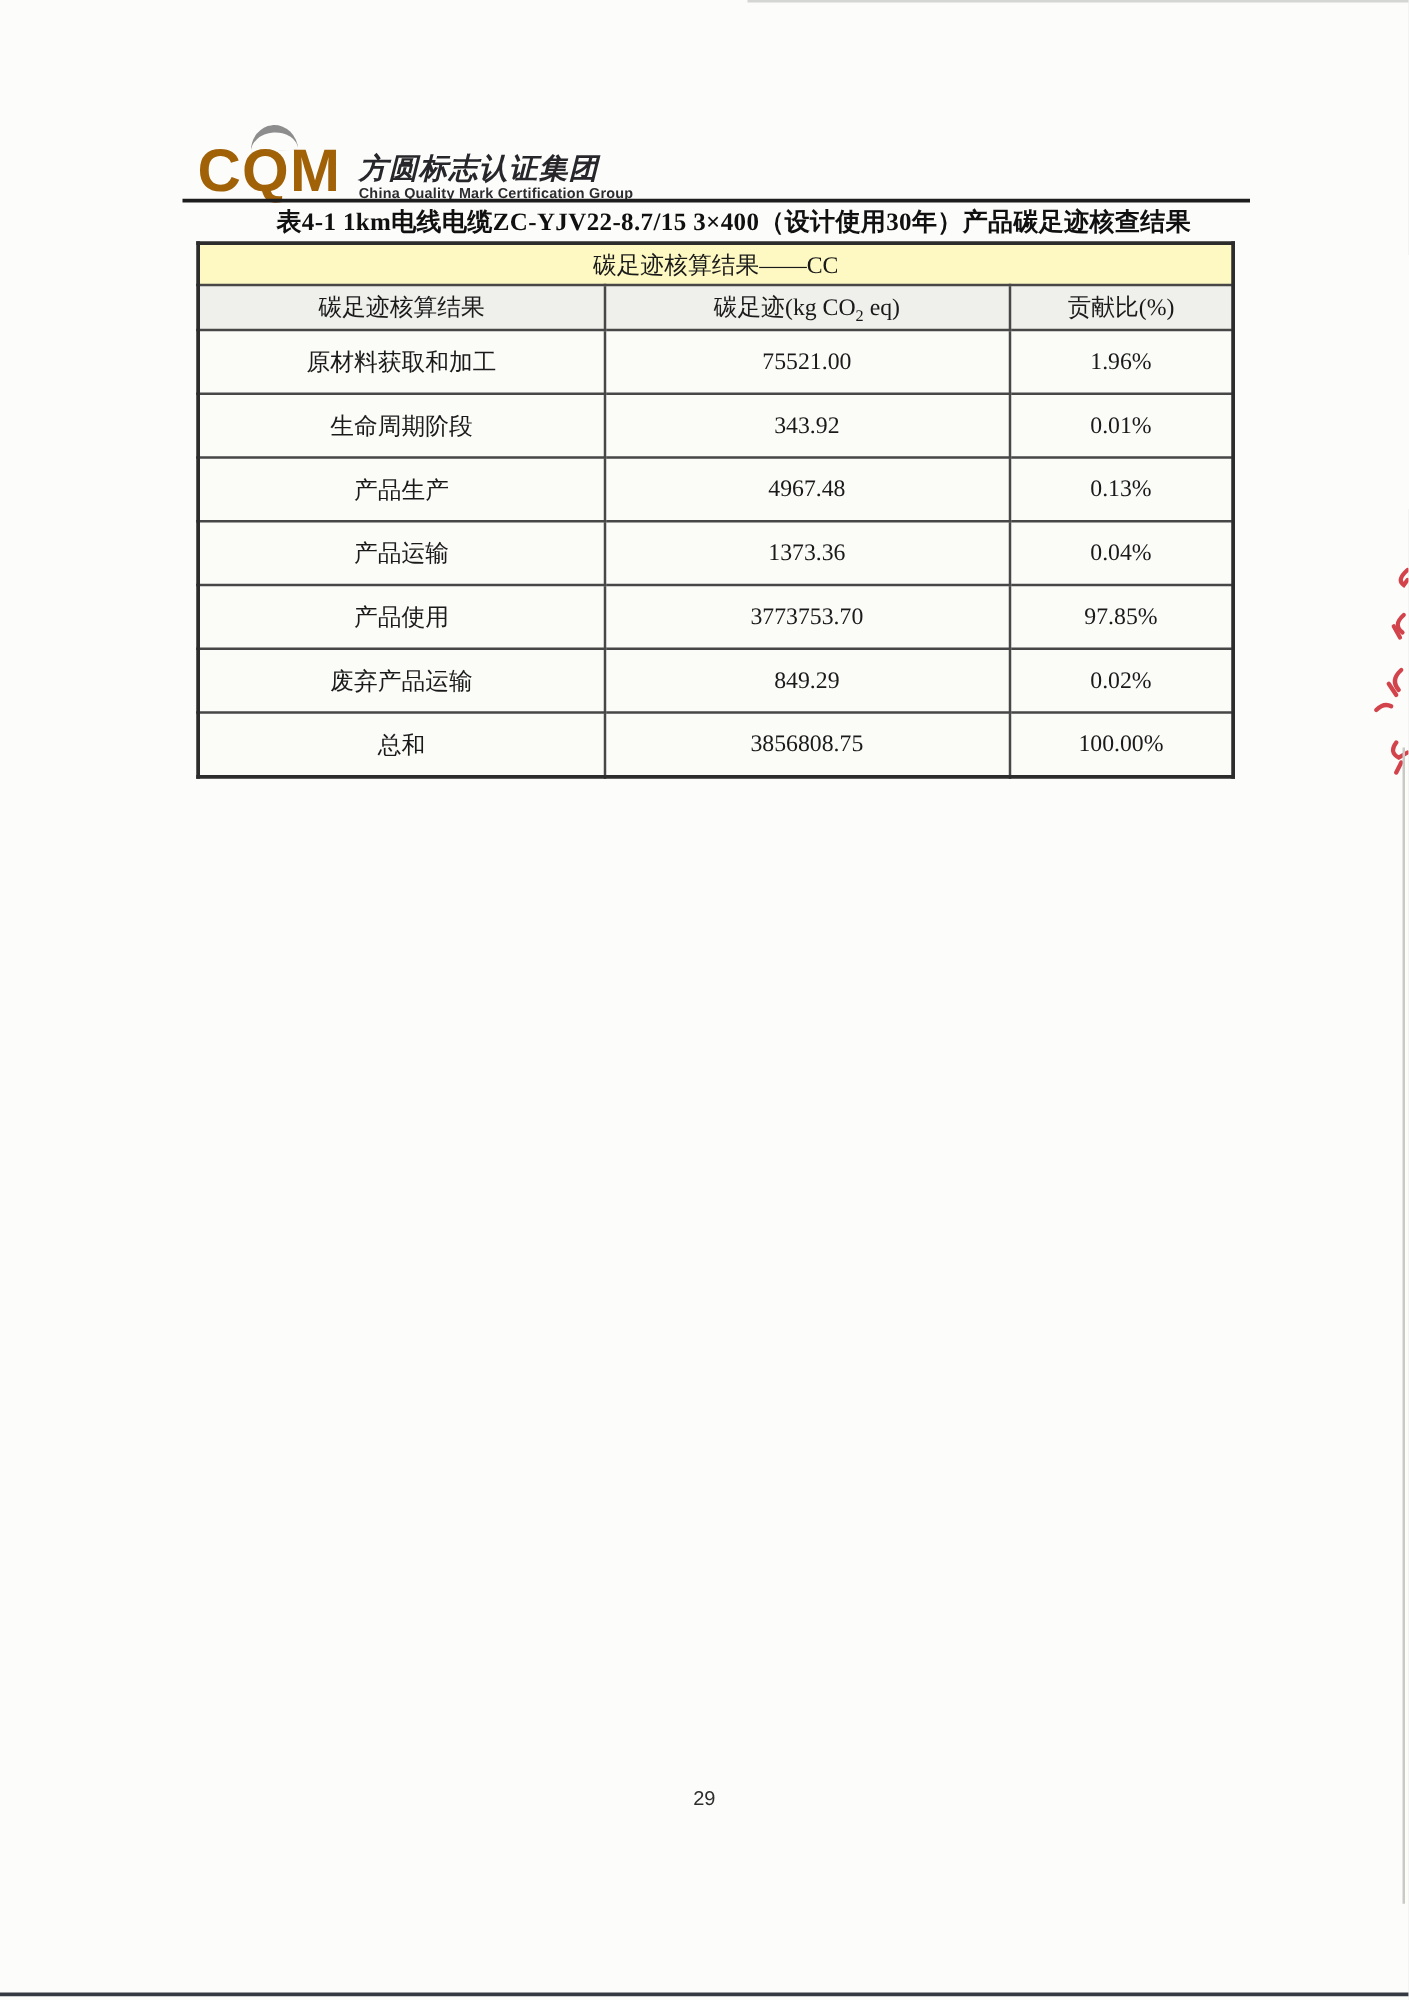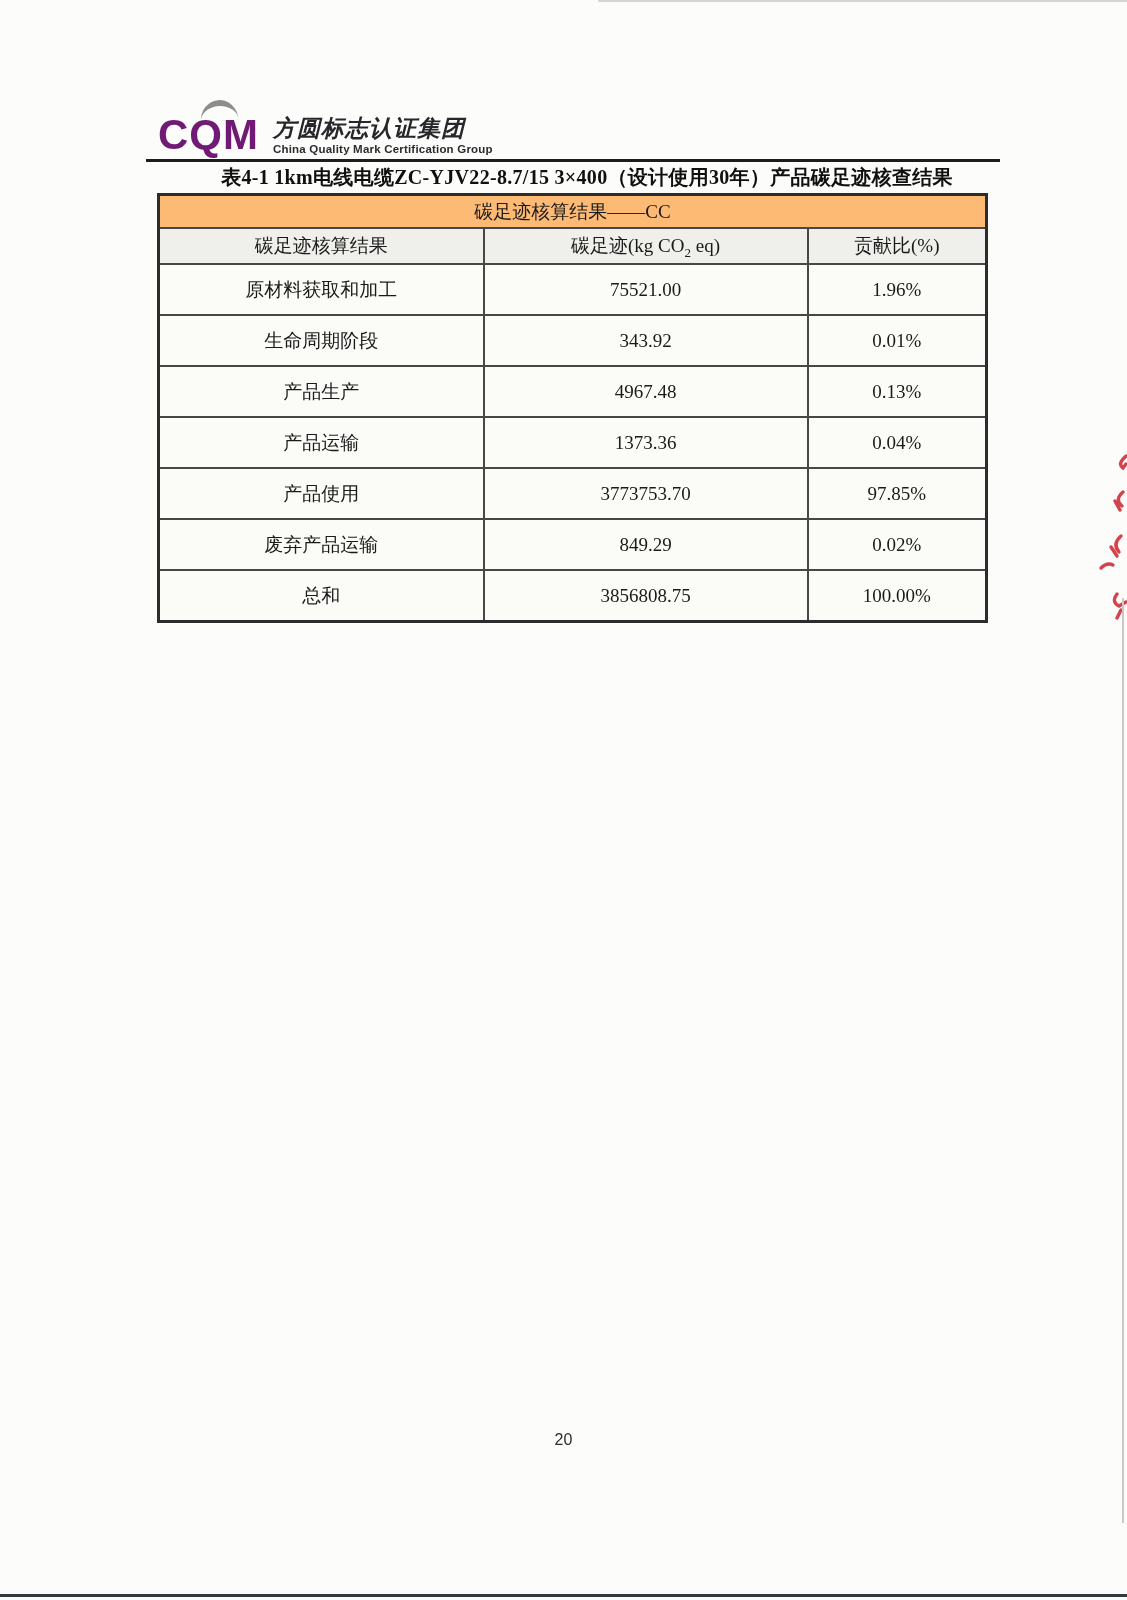--- a/index.html
+++ b/index.html
@@ -16,22 +16,22 @@
   .top-scan-line{position:absolute;top:0;left:598px;right:0;height:2px;background:#d3d6d3;}
   .bottom-scan-bar{position:absolute;left:0;right:0;bottom:3px;height:3px;background:#343841;}
   .right-scan-line{position:absolute;top:598px;right:3px;width:2px;height:925px;background:#c9c9c6;}
   .red-ink-marks{position:absolute;top:452px;right:0;width:34px;height:170px;}
 
   
   .logo{position:absolute;left:158px;top:98px;display:flex;align-items:flex-end;gap:14px;}
   .wordmark-wrap{position:relative;padding-top:16px;}
   .wordmark{
     font-family:"Liberation Sans","DejaVu Sans",sans-serif;
-    font-weight:900;font-size:42px;line-height:1;
-    letter-spacing:1px;color:#701a75;
+    font-weight:900;font-size:48px;line-height:1;
+    letter-spacing:1px;color:#a16207;
   }
   .logo-arc{
     position:absolute;top:2px;left:42px;width:38px;height:15px;
     border-top:6px solid #8d8d8d;border-radius:50% 50% 0 0/100% 100% 0 0;
     transform:rotate(-4deg);
   }
   .logo-names{display:flex;flex-direction:column;justify-content:flex-end;padding-bottom:1px;}
   .logo-cn{
     font-family:"Liberation Sans","DejaVu Sans",sans-serif;
     font-weight:700;font-size:23px;line-height:1.1;color:#26262b;letter-spacing:1px;font-style:italic;
@@ -58,21 +58,21 @@
   }
   table.results col.c1{width:325px;}
   table.results col.c2{width:324px;}
   table.results col.c3{width:179px;}
   table.results th,table.results td{
     border:2px solid #474747;
     text-align:center;vertical-align:middle;
     font-weight:400;color:#1a1a1a;
     padding:0 4px;
   }
-  .merged-header{height:31px;background:#fdba74;font-size:19px;}
+  .merged-header{height:31px;background:#fef9c3;font-size:19px;}
   tr.col-headers th{height:34px;background:#efefeb;}
   tr.data-row td{height:49px;background:#fbfbf8;text-align:center;}
   .sub{font-size:13px;vertical-align:sub;line-height:0;}
 
   .page-number{
     position:absolute;left:0;top:1431px;width:100%;
     text-align:center;
     font-family:"Liberation Sans","DejaVu Sans",sans-serif;
     font-size:16px;color:#2d2d2d;
   }
@@ -160,17 +160,17 @@
       <path d="M28,84 Q19,92 26,100"></path>
       <path d="M18,95 L24,104"></path>
       <path d="M8,116 Q14,110 20,113"></path>
       <path d="M24,142 Q18,150 26,154 L33,150"></path>
       <path d="M28,158 L24,166"></path>
     </g>
   </svg>
 
   <div class="right-scan-line"></div>
 
-  <div class="page-number">20</div>
+  <div class="page-number">29</div>
 
   <div class="bottom-scan-bar"></div>
 
 </div>
 
 </body></html>

